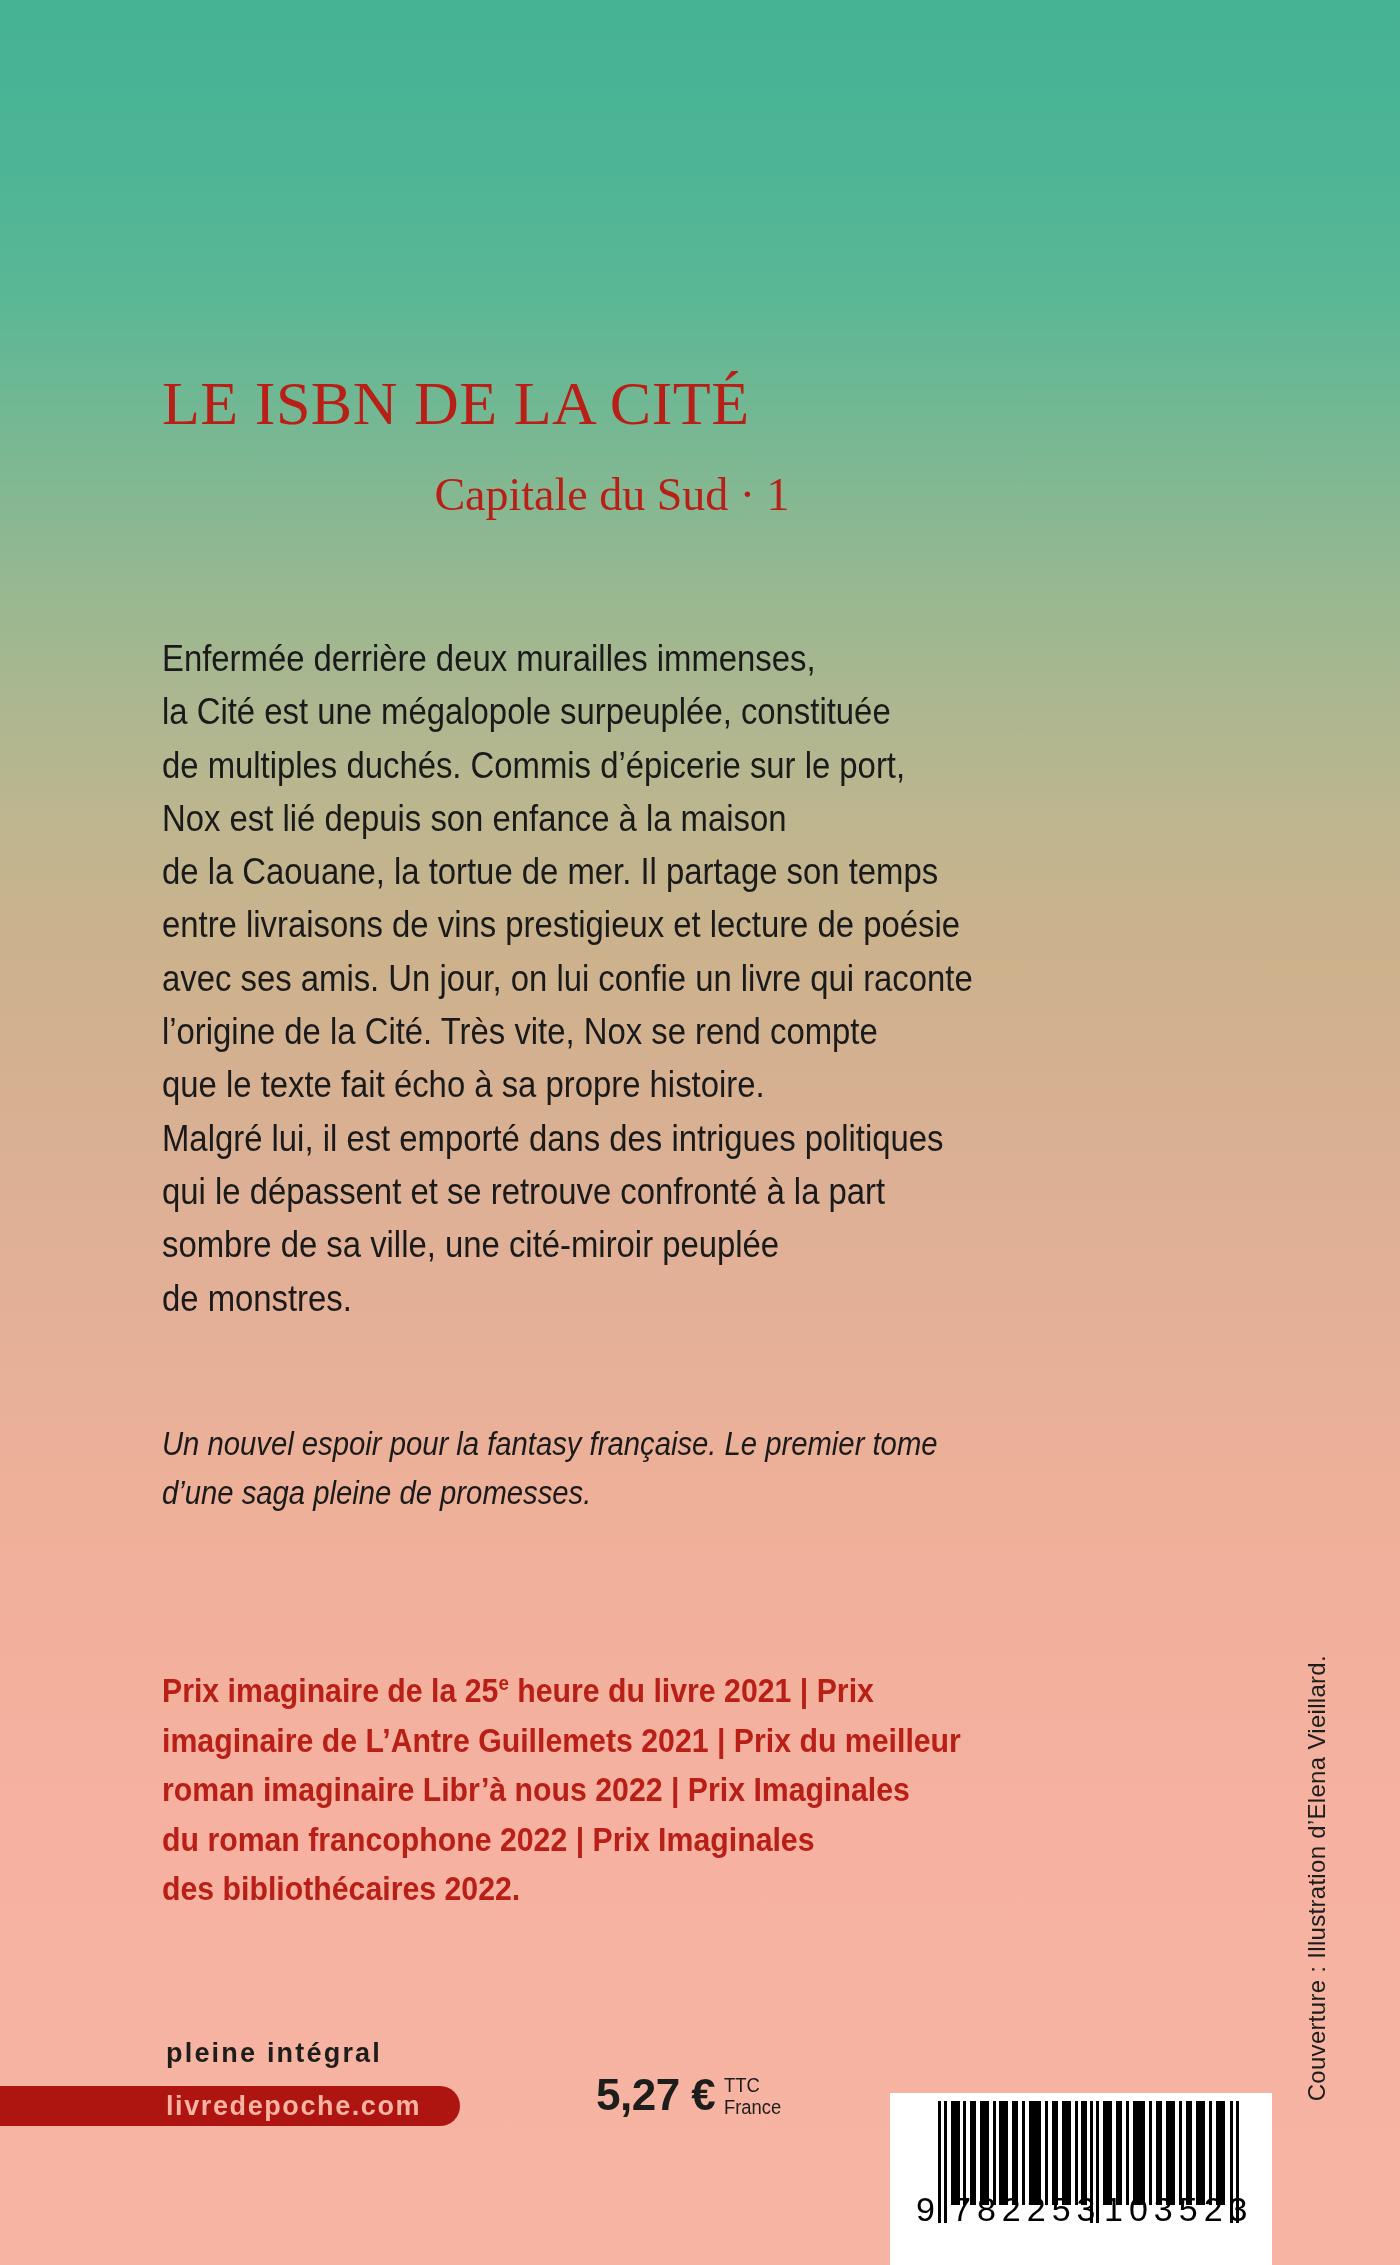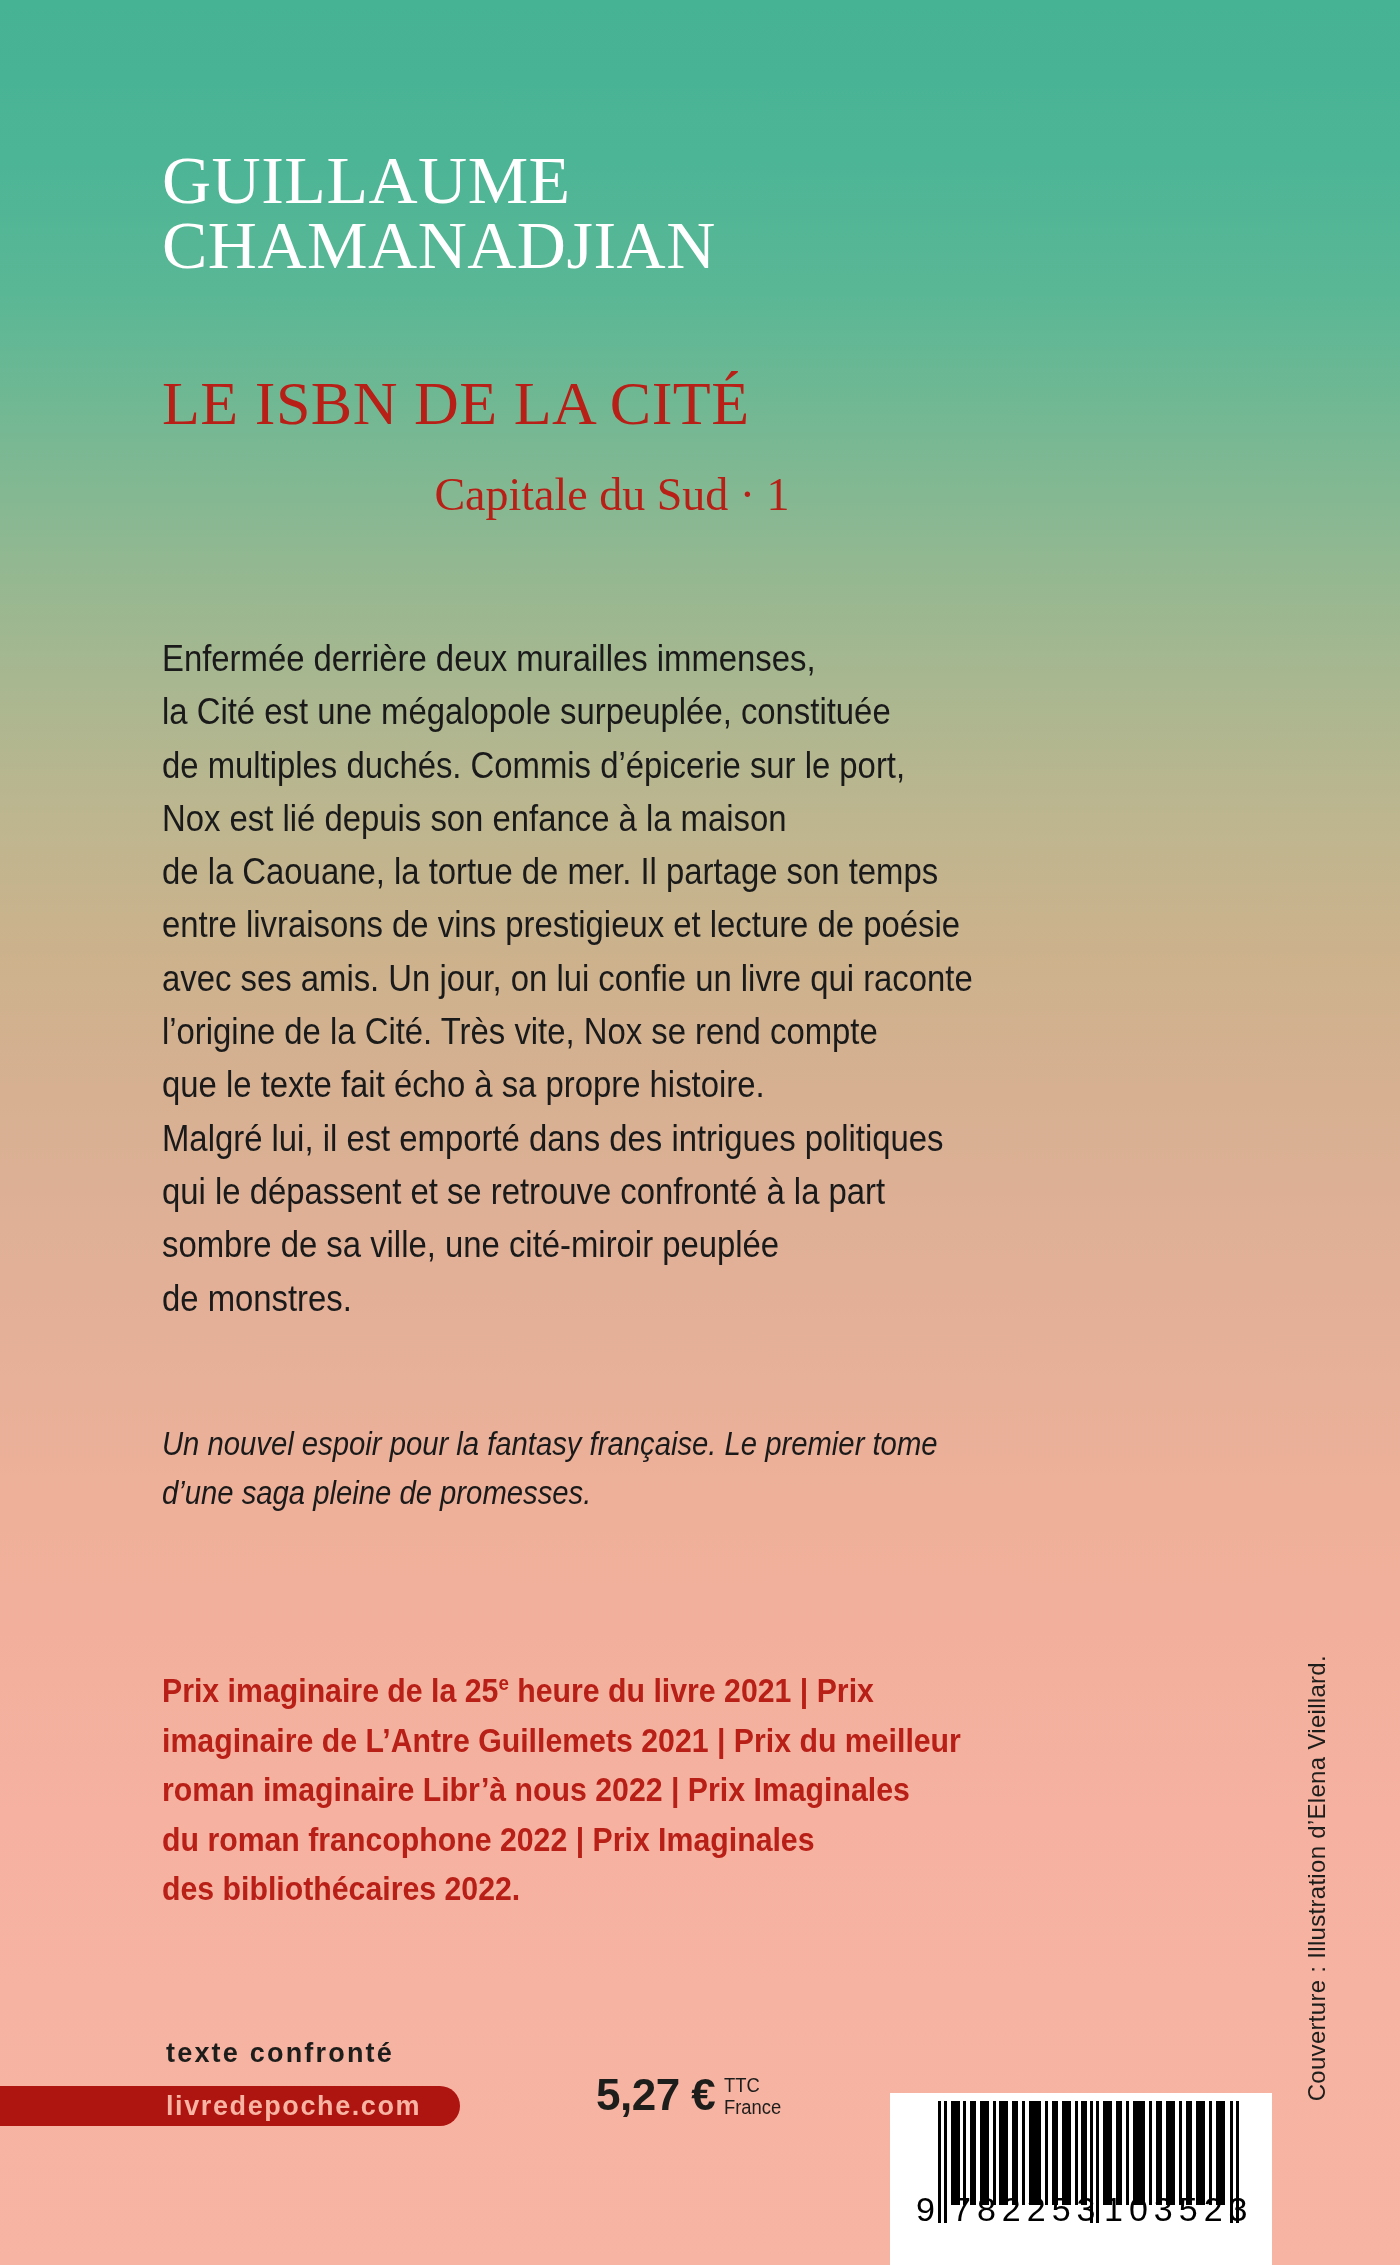--- a/index.html
+++ b/index.html
@@ -256,22 +256,20 @@
     height: 172px;
     background: #ffffff;
   }
   .barcode svg { display: block; }
 </style>
 </head>
 <body>
 
 <div id="cover">
 
-  <div class="author">GUILLAUME
-CHAMANADJIAN</div>
 
   <div class="title">LE ISBN DE LA CITÉ</div>
 
   <div class="subtitle">Capitale du Sud · 1</div>
 
 
   <div class="blurb">Enfermée derrière deux murailles immenses,
 la Cité est une mégalopole surpeuplée, constituée
 de multiples duchés. Commis d’épicerie sur le port,
 Nox est lié depuis son enfance à la maison
@@ -288,21 +286,21 @@
   <div class="quote">Un nouvel espoir pour la fantasy française. Le premier tome
 d’une saga pleine de promesses.</div>
 
   <div class="awards"><span>Prix imaginaire de la 25</span><sup>e</sup><span> heure du livre 2021 | Prix
 imaginaire de L’Antre Guillemets 2021 | Prix du meilleur
 roman imaginaire Libr’à nous 2022 | Prix Imaginales
 du roman francophone 2022 | Prix Imaginales
 des bibliothécaires 2022.</span></div>
 
   <div class="redbar"></div>
-  <div class="texte-integral">texte confronté</div>
+  <div class="texte-integral">pleine intégral</div>
   <div class="site">livredepoche.com</div>
 
   <div class="price-wrap">
     <div class="price-amount">5,27 €</div>
     <div class="price-note">TTC
 France</div>
   </div>
 
 
   <div class="credit">Couverture : Illustration d’Elena Vieillard.</div>

